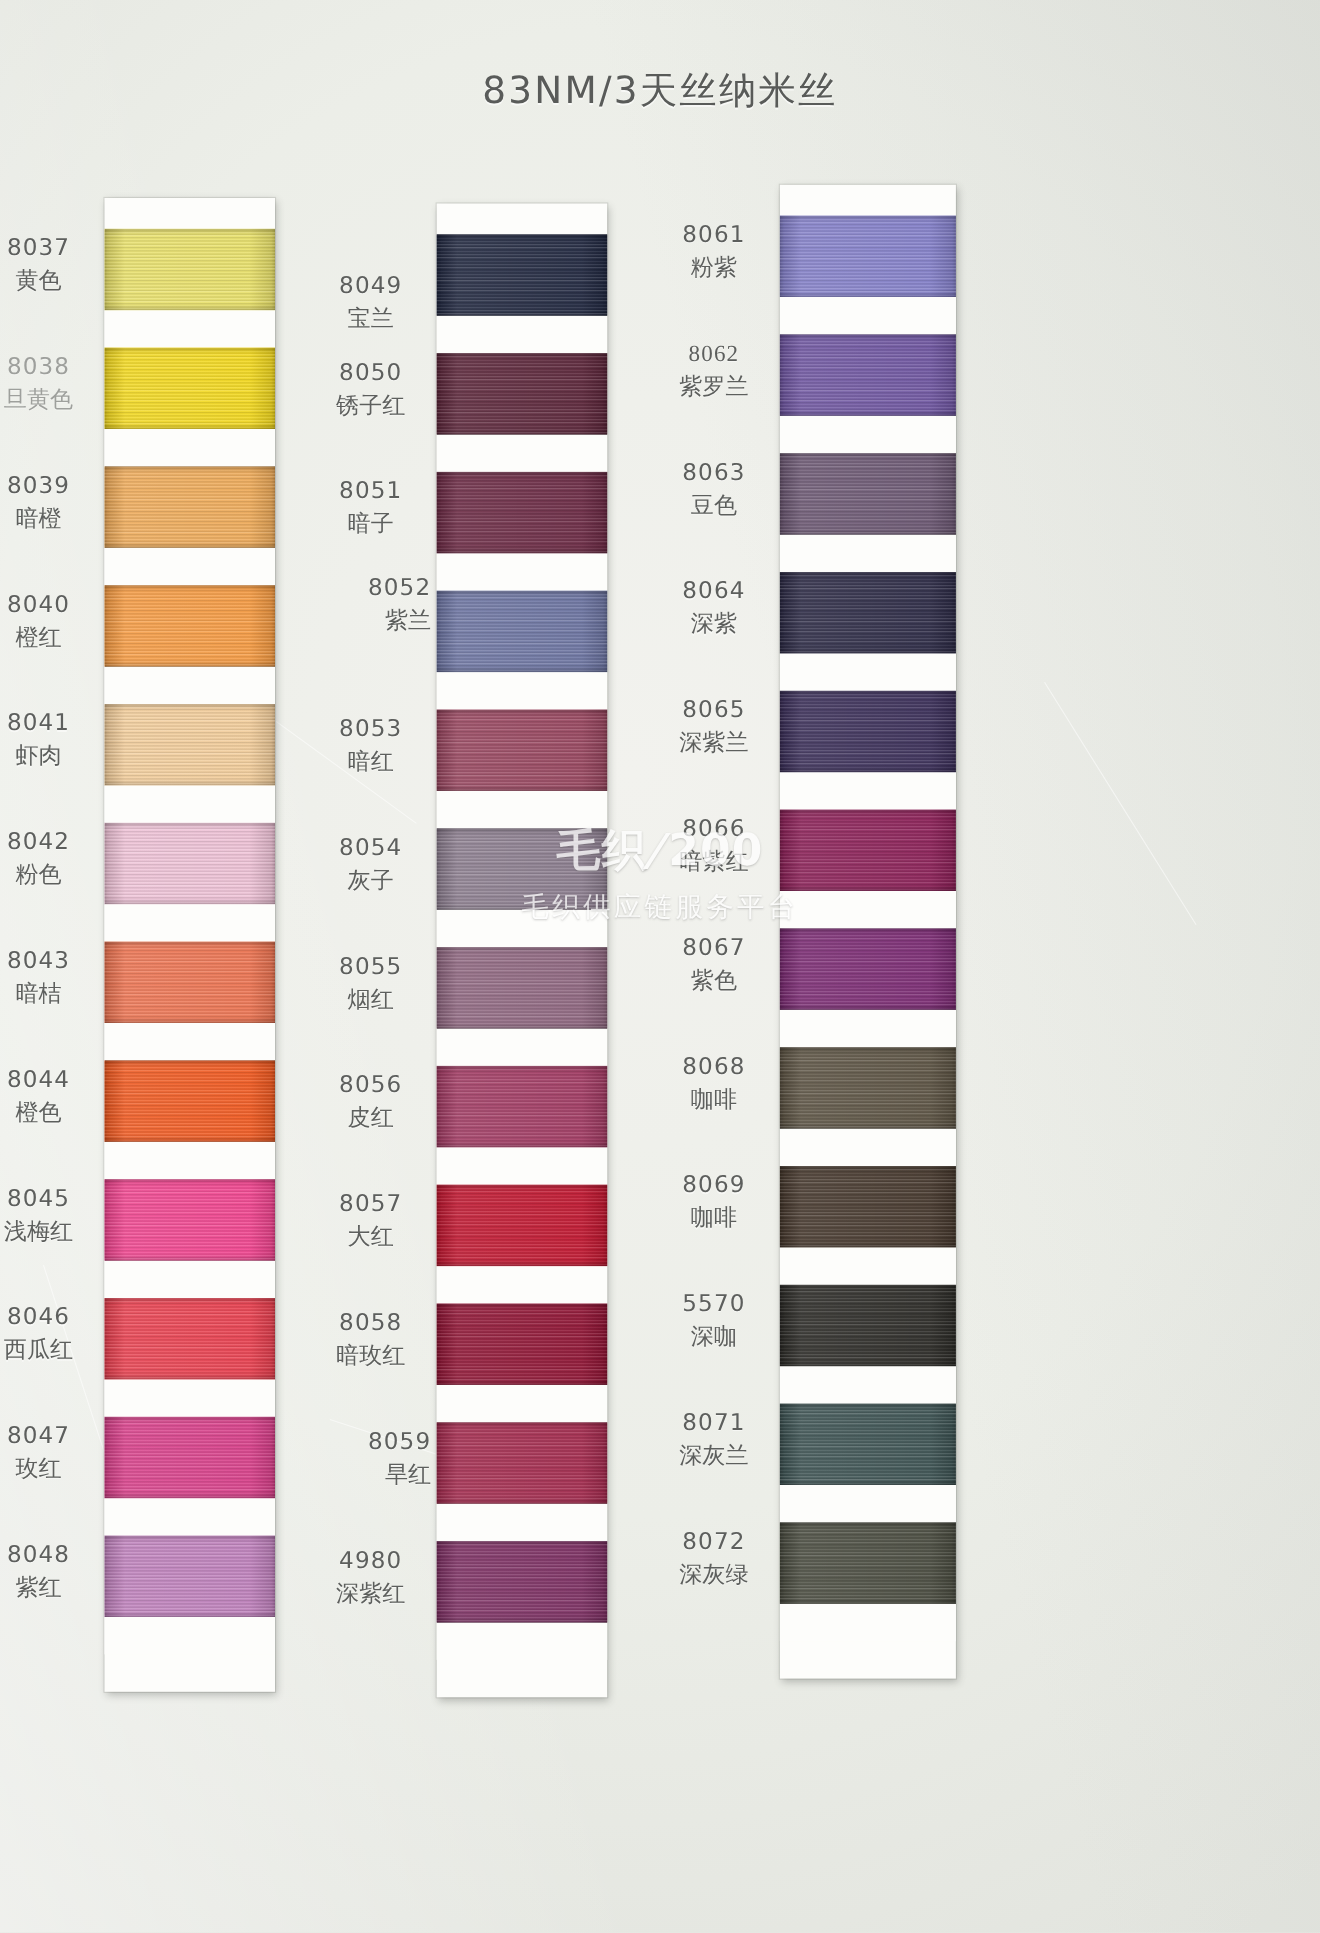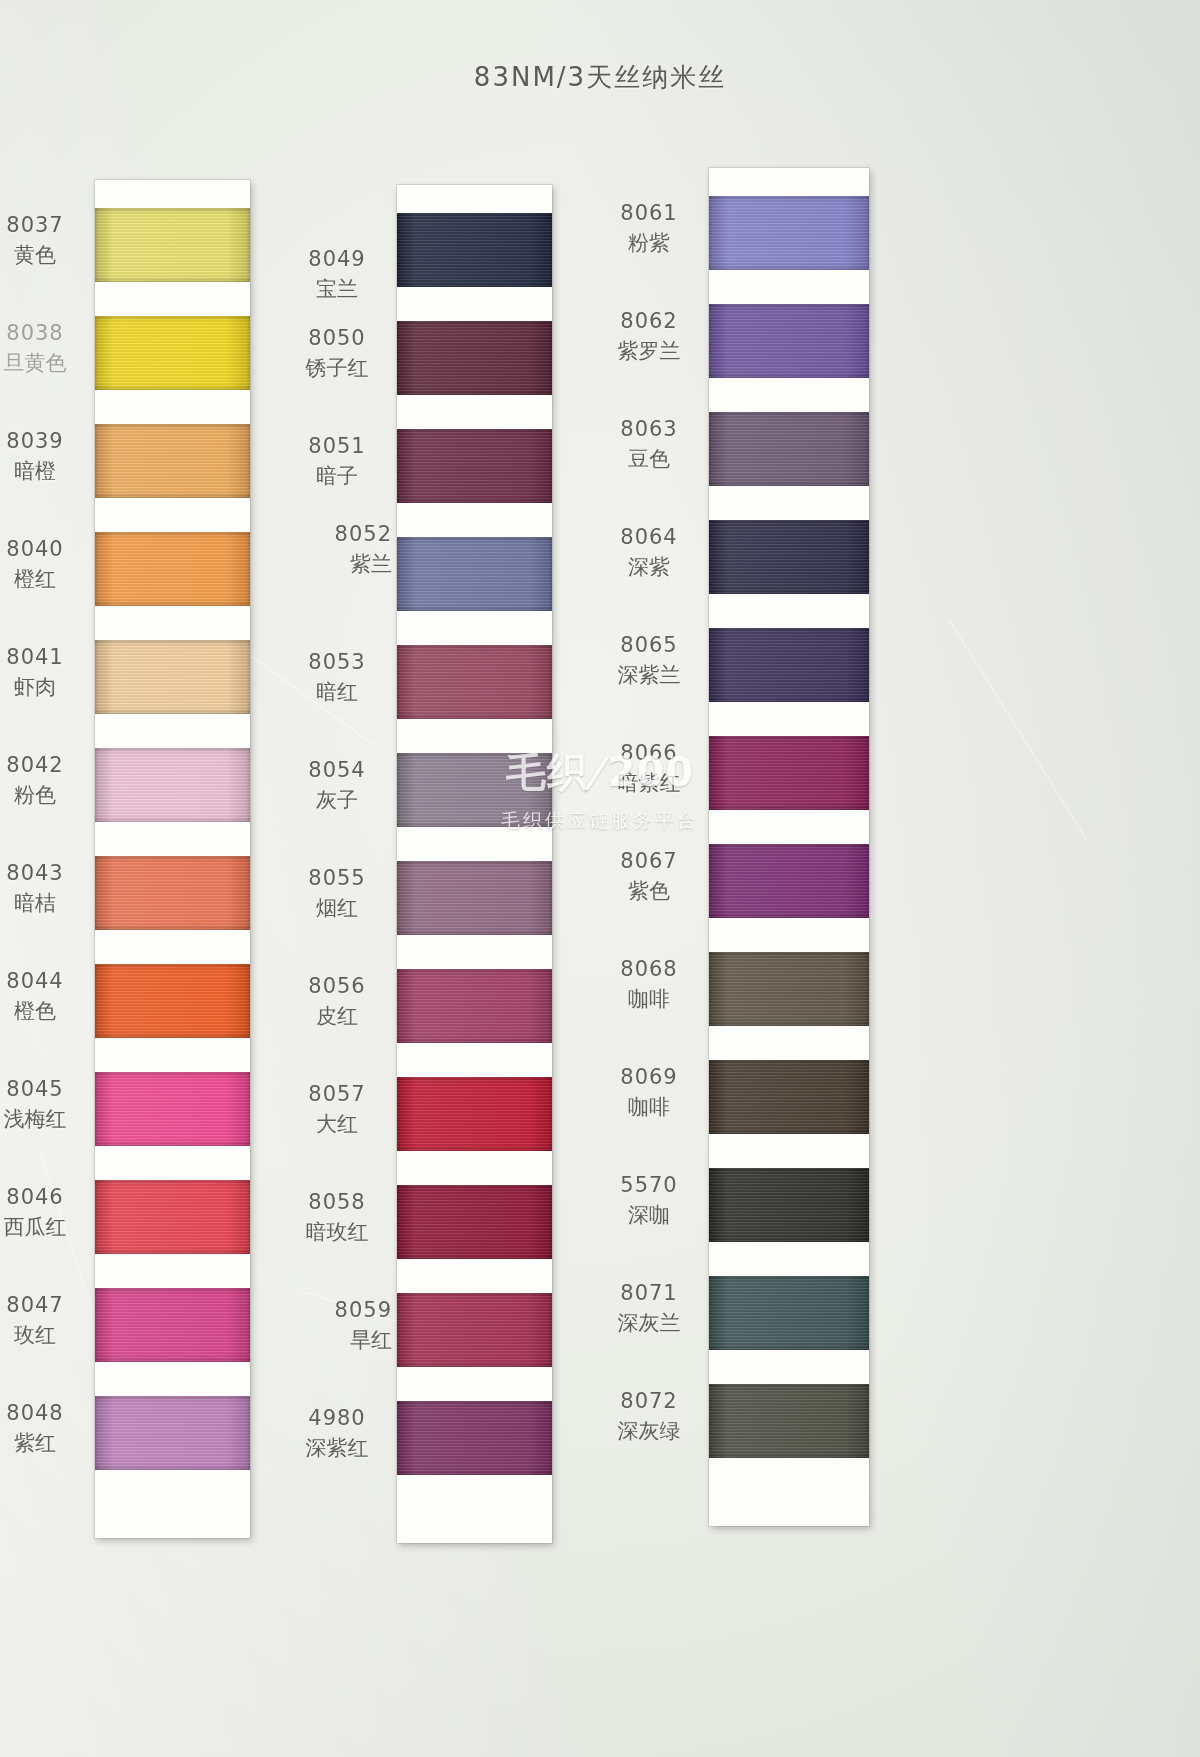--- a/index.html
+++ b/index.html
@@ -20,21 +20,21 @@
     background-image:
       linear-gradient(75deg, rgba(255,255,255,0.45) 0%, rgba(255,255,255,0) 35%),
       linear-gradient(255deg, rgba(200,203,198,0.35) 0%, rgba(255,255,255,0) 40%);
     mix-blend-mode:normal;
   }
   
   .scratch{position:absolute;background:rgba(255,255,255,0.55);transform-origin:0 0;pointer-events:none;}
 
   #title{
     position:absolute;left:0;right:0;top:60px;text-align:center;
-    font-size:26px;letter-spacing:2px;color:#595b59;
+    font-size:34px;letter-spacing:2px;color:#595b59;
     font-family:"DejaVu Sans","Liberation Sans",sans-serif;
     font-weight:500;
     text-shadow:0 1px 0 rgba(255,255,255,.6);
   }
 
   .column{position:absolute;top:170px;}
   .card{
     position:relative;
     background:#fdfdfb;
     box-shadow:2px 3px 7px rgba(60,62,58,0.30), 0 0 0 1px rgba(190,192,186,0.5);
@@ -76,21 +76,21 @@
   #watermark{
     position:absolute;left:405px;top:745px;width:390px;height:110px;
     pointer-events:none;text-align:center;opacity:.75;
   }
   #wm-main{
     font-size:40px;font-weight:bold;color:#ffffff;letter-spacing:1px;
     text-shadow:0 1px 2px rgba(90,90,90,.45);
     font-family:"DejaVu Sans","Liberation Sans",sans-serif;
   }
   #wm-sub{
-    margin-top:8px;font-size:19px;color:#ffffff;letter-spacing:3px;
+    margin-top:8px;font-size:25px;color:#ffffff;letter-spacing:3px;
     text-shadow:0 1px 2px rgba(90,90,90,.45);
     font-family:"DejaVu Sans","Liberation Sans",sans-serif;
   }
   #wm-slash{display:inline-block;transform:skewX(-18deg);margin:0 2px;}
 </style>
 </head>
 <body>
 
 <div id="page">
 
@@ -352,21 +352,21 @@
           </div>
           <div class="swatch-row" style="height: 108px;">
             <div class="thread" style="height: 74px; background: rgb(74, 76, 64);"></div>
             <div class="gap" style="height: 34px;"></div>
           </div>
         </div>
         <div class="label" style="left: -115px; top: 32px;">
           <span class="code">8061</span>
           <span class="name">粉紫</span>
         </div>
-        <div class="label" style="left: -115px; top: 140px;">
+        <div class="label" style="left: -115px; top: 140px; font-family: Liberation Serif, serif;">
           <span class="code">8062</span>
           <span class="name">紫罗兰</span>
         </div>
         <div class="label" style="left: -115px; top: 248px;">
           <span class="code">8063</span>
           <span class="name">豆色</span>
         </div>
         <div class="label" style="left: -115px; top: 356px;">
           <span class="code">8064</span>
           <span class="name">深紫</span>

